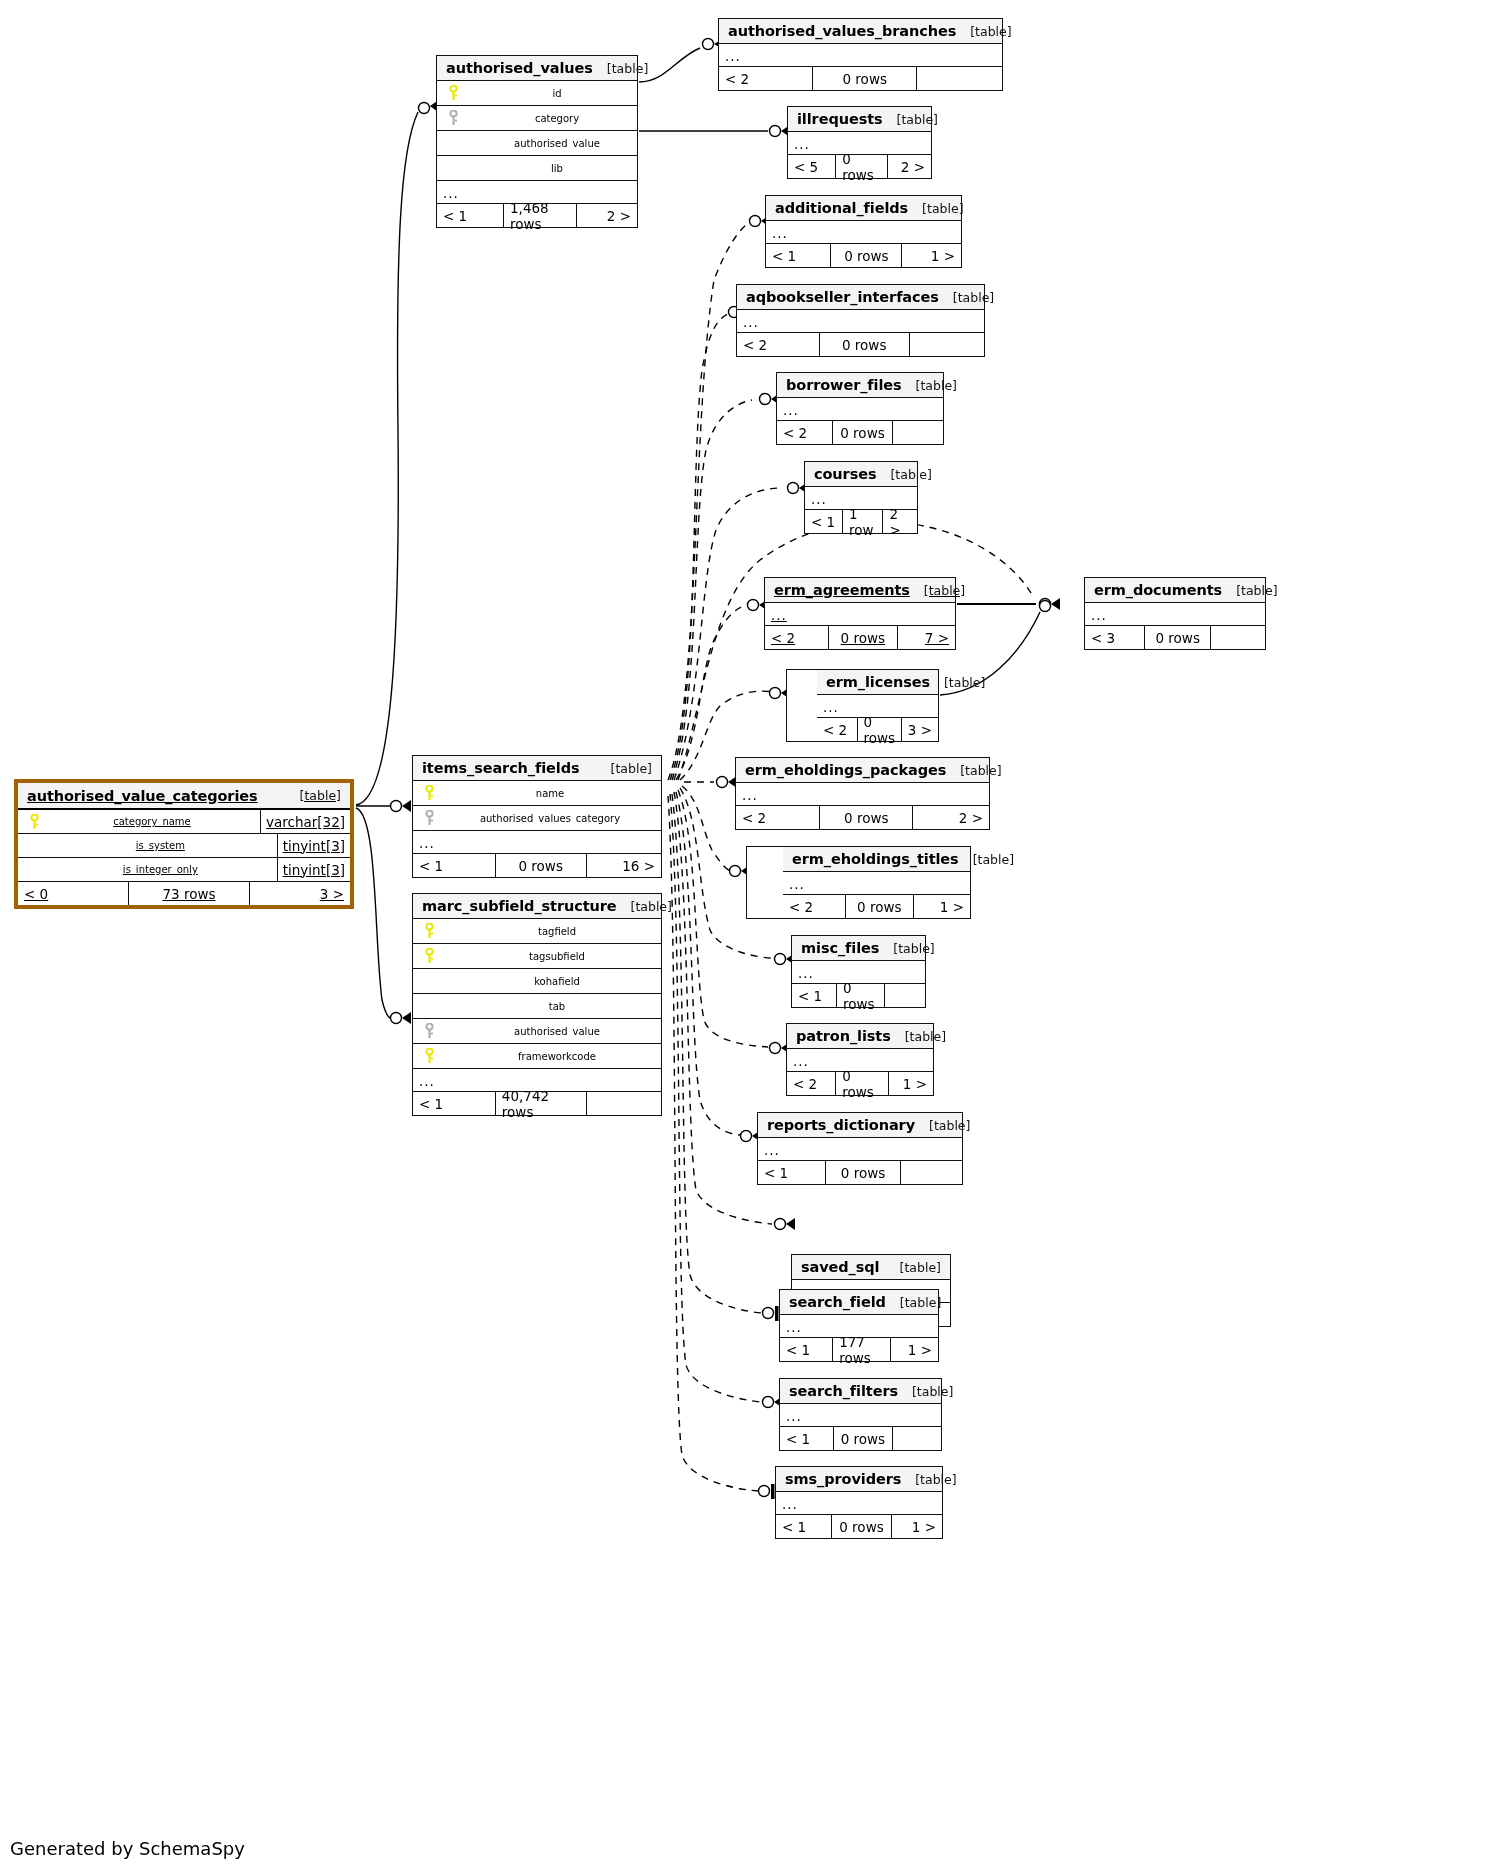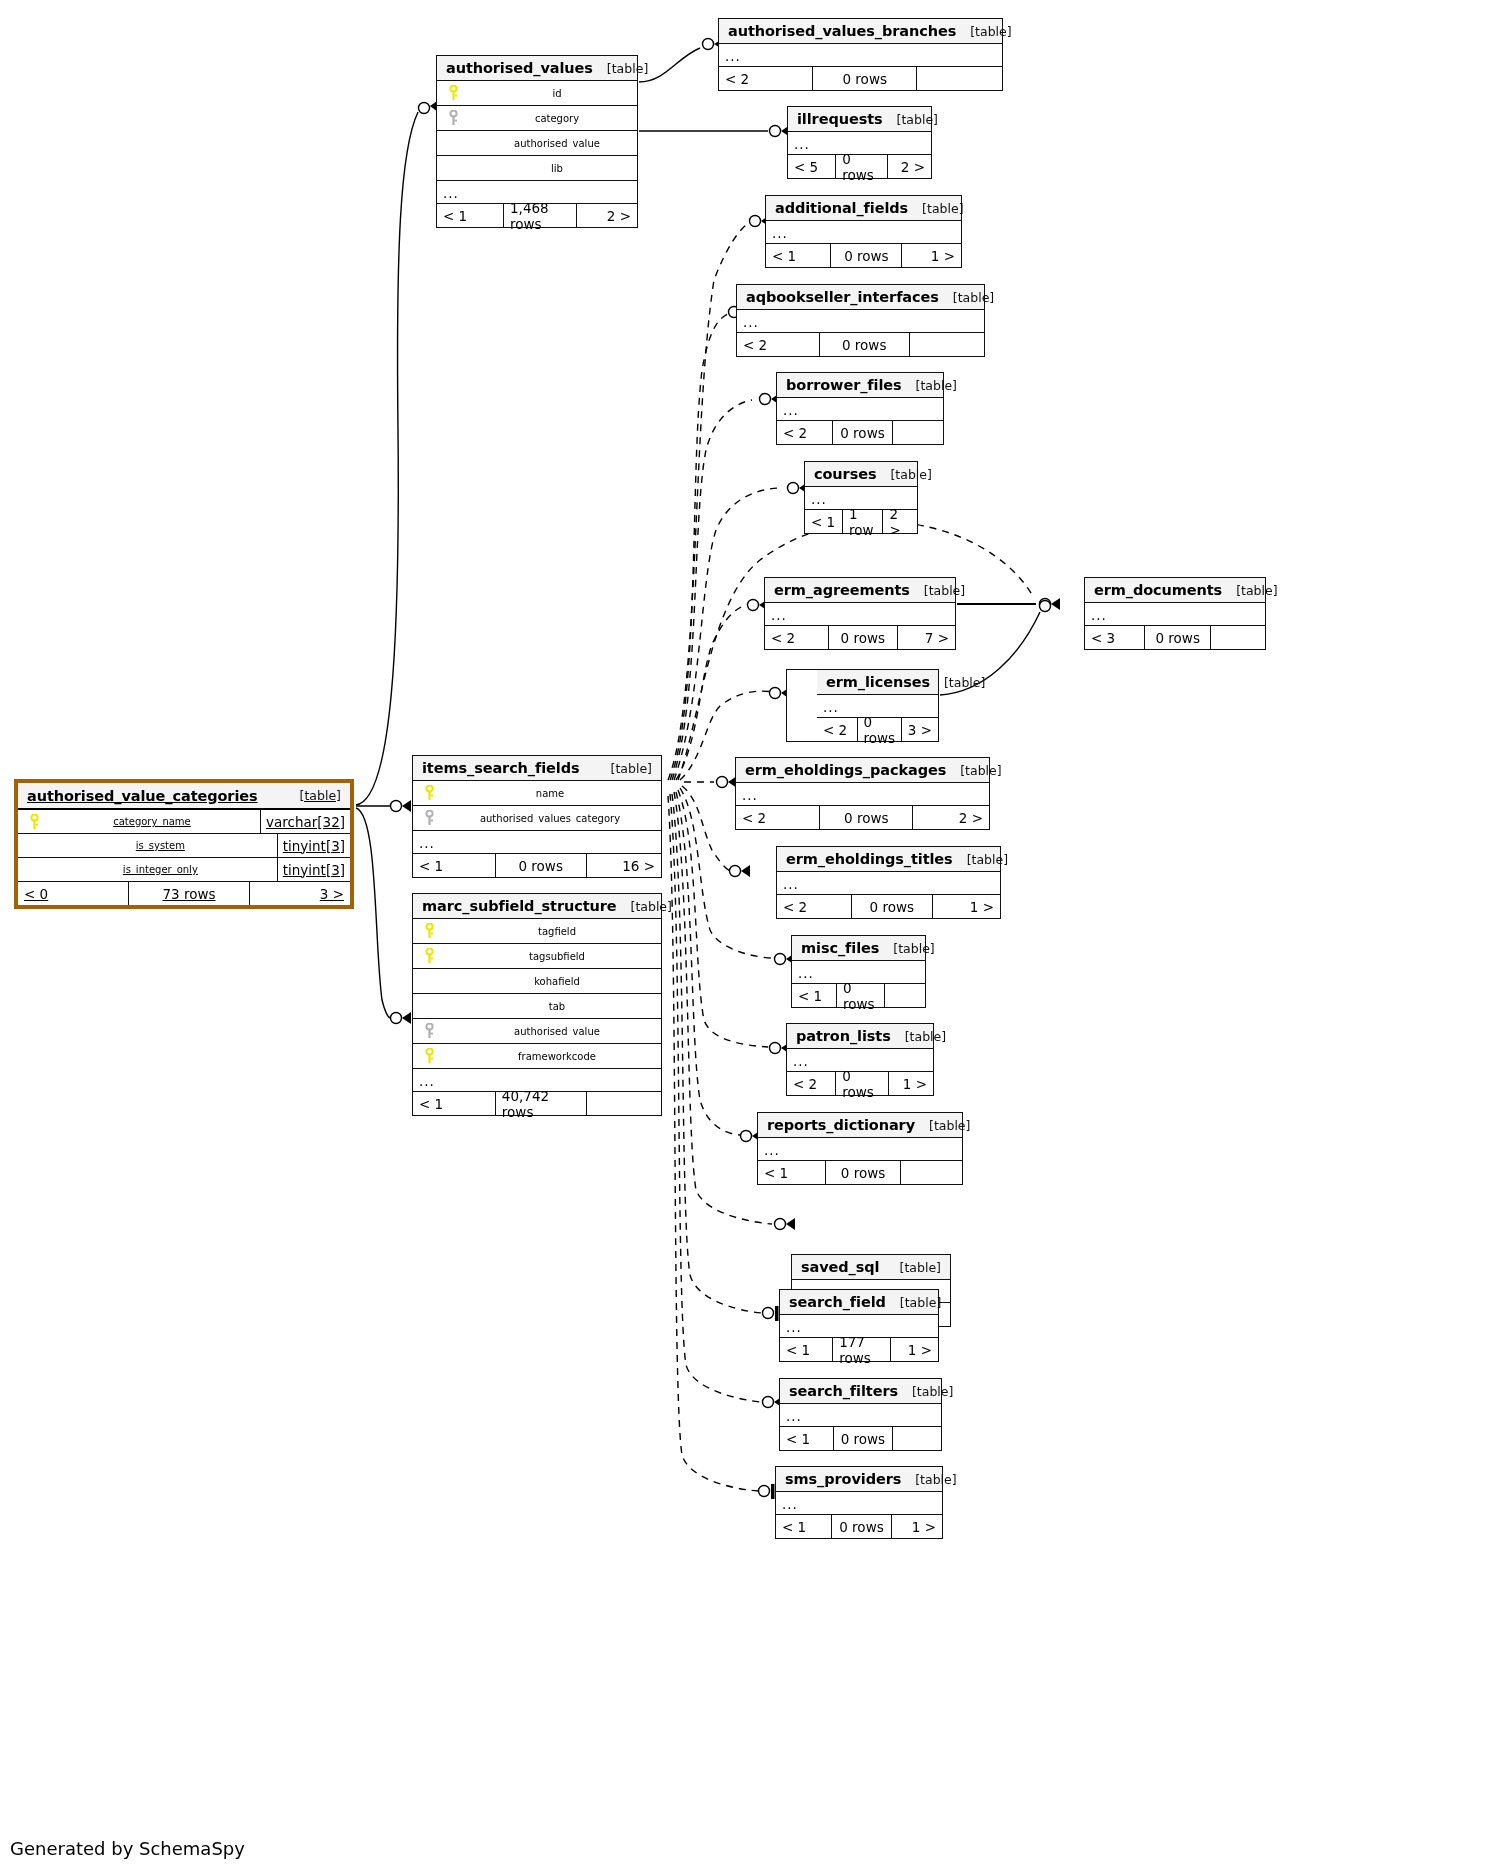--- a/index.html
+++ b/index.html
@@ -340,21 +340,21 @@
           <span class="tname">courses</span>
           <span class="ttag">[table]</span>
         </div>
         <div class="ellip">...</div>
         <div class="foot">
           <div class="f-left" style="width:33%">&lt; 1</div>
           <div class="f-mid" style="width:37%">1 row</div>
           <div class="f-right" style="width:30%">2 &gt;</div>
         </div>
       </div>
-      <div class="tbl" style="left: 764px; top: 567px; width: 192px;">
+      <div class="tbl" style="left: 764px; top: 567px; width: 192px; text-decoration: underline;">
         <div class="hdr">
           <span class="tname">erm_agreements</span>
           <span class="ttag">[table]</span>
         </div>
         <div class="ellip">...</div>
         <div class="foot">
           <div class="f-left" style="width:33%">&lt; 2</div>
           <div class="f-mid" style="width:37%">0 rows</div>
           <div class="f-right" style="width:30%">7 &gt;</div>
         </div>
@@ -388,21 +388,21 @@
           <span class="tname">erm_eholdings_packages</span>
           <span class="ttag">[table]</span>
         </div>
         <div class="ellip">...</div>
         <div class="foot">
           <div class="f-left" style="width:33%">&lt; 2</div>
           <div class="f-mid" style="width:37%">0 rows</div>
           <div class="f-right" style="width:30%">2 &gt;</div>
         </div>
       </div>
-      <div class="tbl" style="left: 776px; top: 836px; width: 225px;">
+      <div class="tbl" style="left: 746px; top: 836px; width: 225px; padding-left: 36px;">
         <div class="hdr">
           <span class="tname">erm_eholdings_titles</span>
           <span class="ttag">[table]</span>
         </div>
         <div class="ellip">...</div>
         <div class="foot">
           <div class="f-left" style="width:33%">&lt; 2</div>
           <div class="f-mid" style="width:37%">0 rows</div>
           <div class="f-right" style="width:30%">1 &gt;</div>
         </div>

